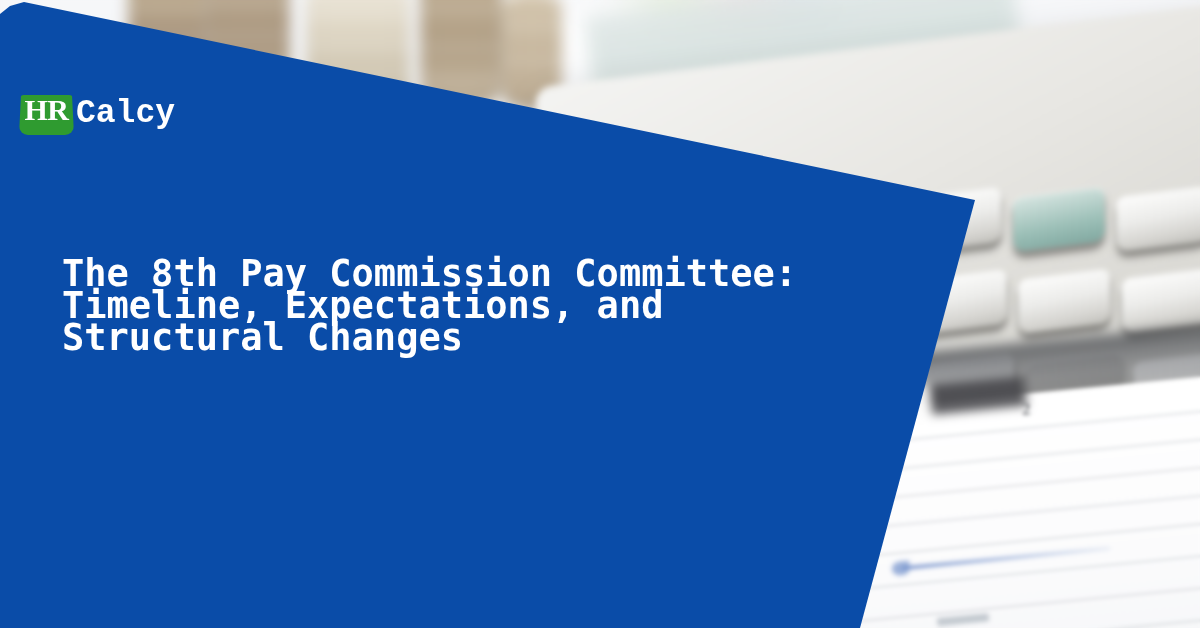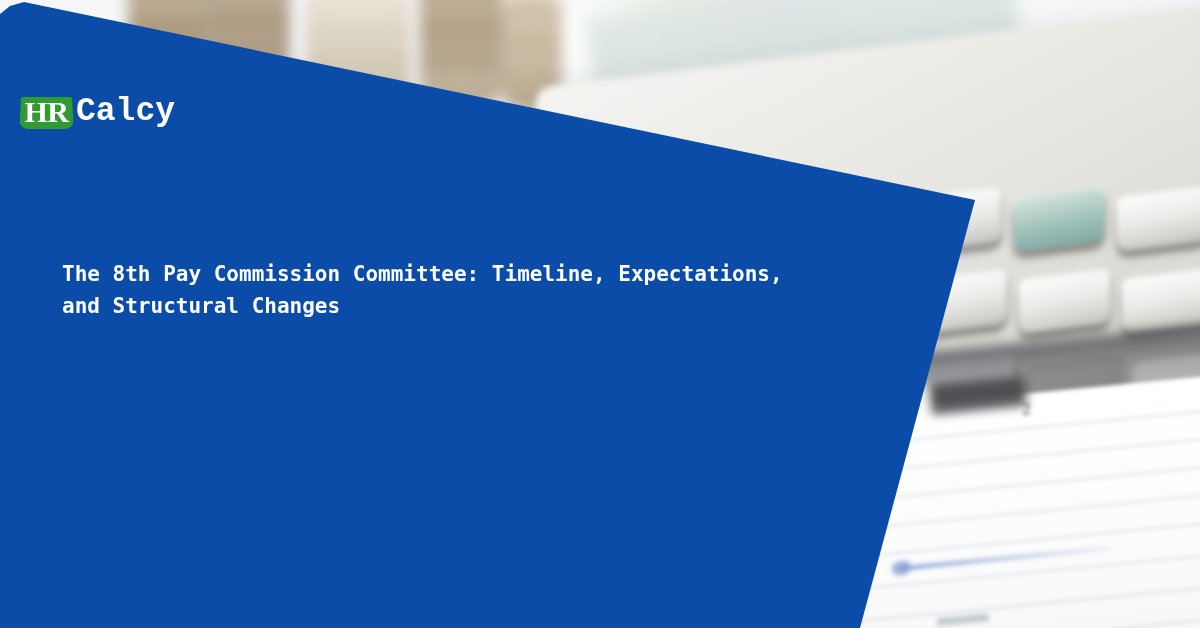--- a/index.html
+++ b/index.html
@@ -174,27 +174,26 @@
   }
 
   
   .logo {
     position: absolute;
     left: 19px; top: 95px;
     display: flex;
     align-items: center;
   }
   .logo-badge {
-    width: 55px; height: 32px;
+    width: 55px; height: 40px;
     background: var(--accent, #2f9b30);
     border-radius: 5px 5px 9px 9px;
     -webkit-clip-path: polygon(2px 0, 53px 0, 55px 40px, 0 40px);
     clip-path: polygon(2px 0, 53px 0, 55px 40px, 0 40px);
     display: flex;
-    align-items: center;
     justify-content: center;
   }
   .logo-hr {
     font-family: "Liberation Serif", serif;
     font-weight: bold;
     font-size: 30px;
     line-height: 1;
     color: #ffffff;
     letter-spacing: -0.5px;
     padding-bottom: 2px;
@@ -211,21 +210,21 @@
 
   
   .headline {
     position: absolute;
     left: 62px;
     top: 258px;
     width: 760px;
     margin: 0;
     font-family: "DejaVu Sans Mono", "Liberation Mono", monospace;
     font-weight: bold;
-    font-size: 21px;
+    font-size: 37px;
     line-height: 32px;
     color: #ffffff;
     letter-spacing: 0px;
     white-space: pre-wrap;
   }
 </style>
 </head>
 <body>
 
 <div id="banner" style="--brand: #0a4ca8; --accent: #2f9b30; background: rgb(242, 243, 246); width: 1200px; height: 628px;">

